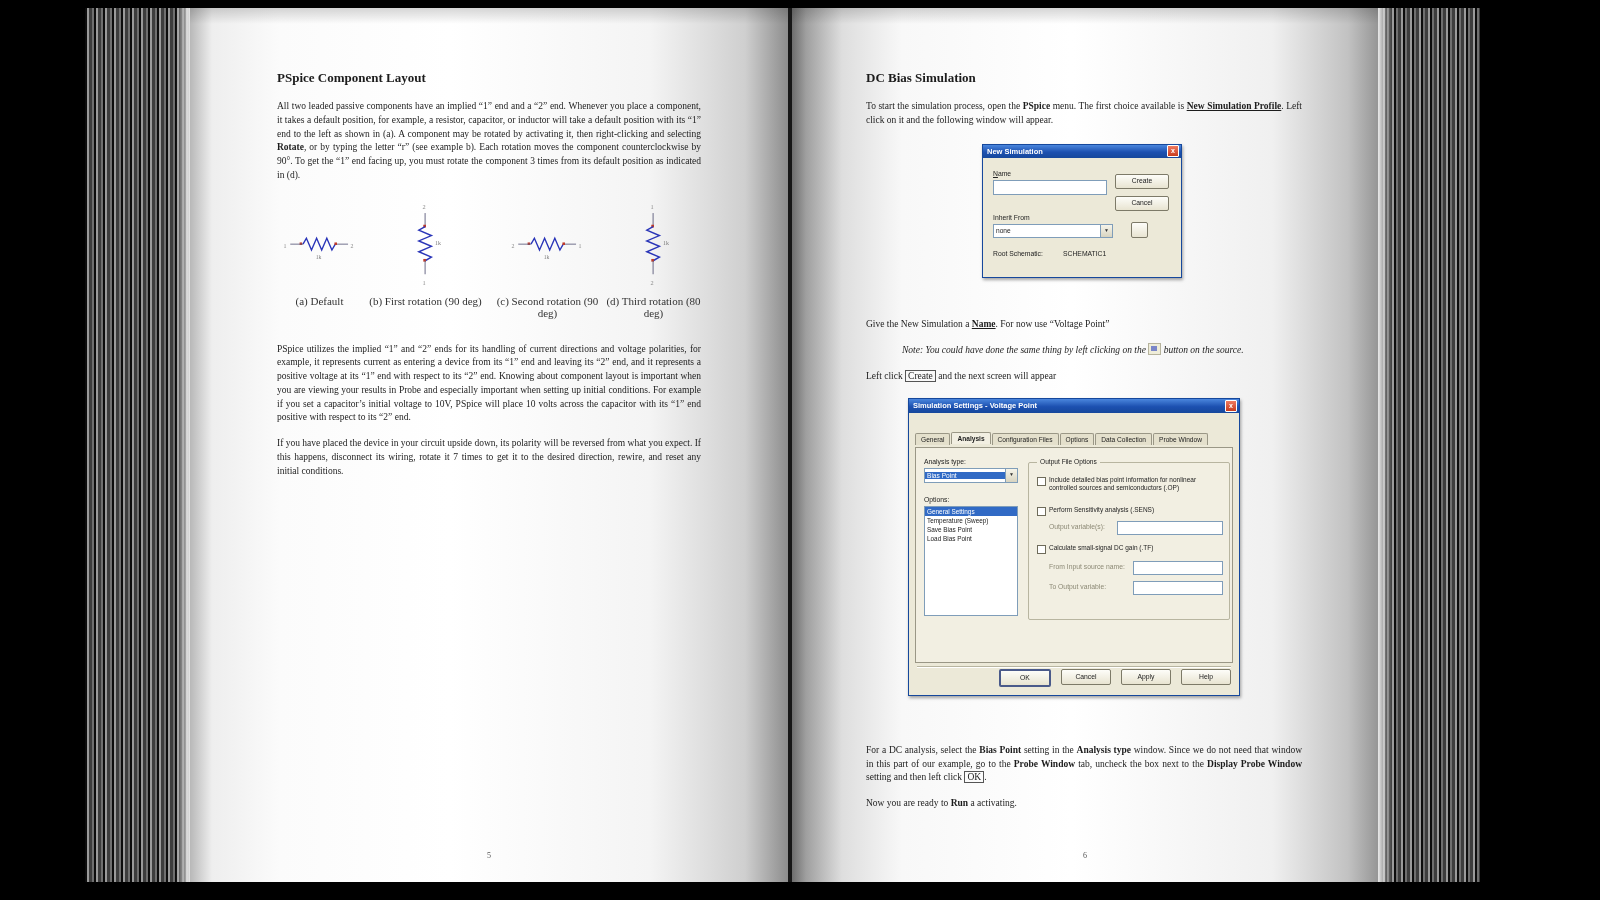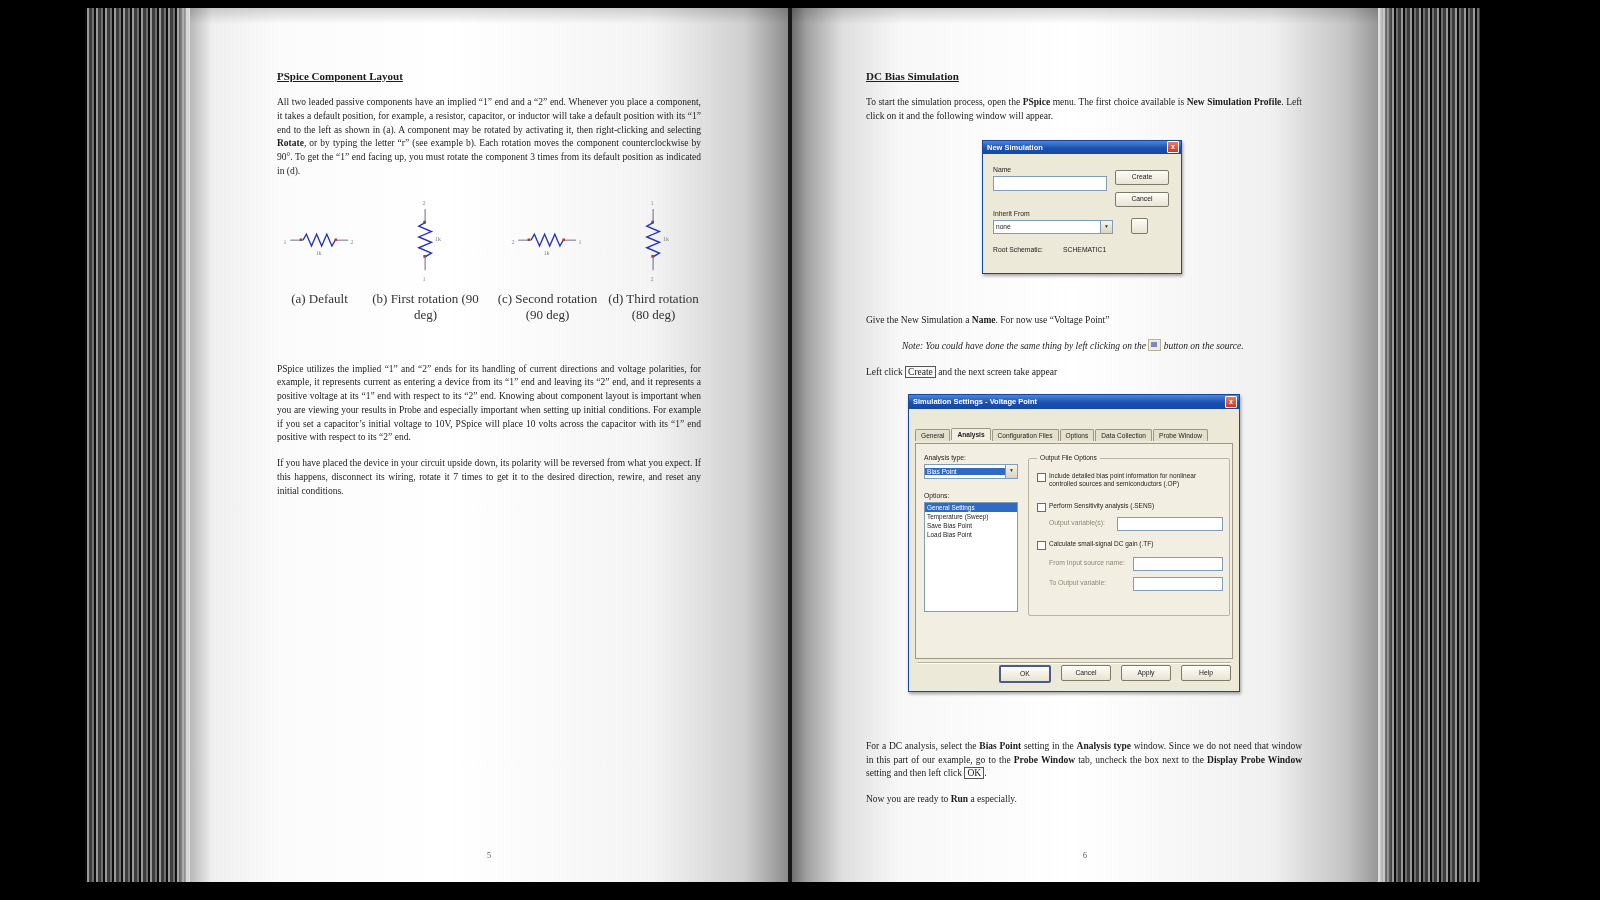--- a/index.html
+++ b/index.html
@@ -20,28 +20,28 @@
   .page-left{left:105px;width:598px;
     background:linear-gradient(90deg,#b8b8b8 0,#eeeeee 22px,#fbfbfb 90px,#ffffff 260px,#f4f4f4 460px,#cfcfcf 555px,#8d8d8d 598px);}
   .page-right{left:707px;width:586px;
     background:linear-gradient(90deg,#6e6e6e 0,#9f9f9f 14px,#dedede 50px,#f8f8f8 110px,#ffffff 280px,#f0f0f0 480px,#c2c2c2 556px,#969696 586px);}
   .page::after{content:"";position:absolute;left:0;top:0;width:100%;height:16px;
     background:linear-gradient(180deg,rgba(0,0,0,.16),rgba(0,0,0,0));pointer-events:none;}
   .gutter{position:absolute;left:703px;top:0;width:4px;height:100%;background:#171717;}
   .content{position:absolute;filter:blur(.25px);}
   .lp-content{left:87px;top:54px;width:424px;}
   .rp-content{left:74px;top:54px;width:436px;}
-  h2{font-size:11px;margin:8px 0 14px 0;text-decoration:underline;}
+  h2{font-size:13px;margin:8px 0 14px 0;}
   p{font-size:9.5px;line-height:1.45;text-align:justify;margin:0 0 12px 0;}
-  .u{}
+  .u{text-decoration:underline;}
   .pgnum{position:absolute;bottom:22px;left:0;width:100%;text-align:center;font-size:8px;color:#555;}
   
   .figrow{display:flex;align-items:center;height:96px;margin:14px 0 2px 0;}
   .figcell{display:flex;align-items:center;justify-content:center;}
-  .caprow{display:flex;font-size:13px;color:#333;margin-bottom:40px;}
+  .caprow{display:flex;font-size:11px;color:#333;margin-bottom:24px;}
   .caprow span{text-align:center;}
   
   .dlg{position:relative;background:#ece9d8;border:1px solid #16489c;
        box-shadow:1px 2px 3px rgba(0,0,0,.35);font-family:"Liberation Sans",sans-serif;}
   .tbar{display:flex;align-items:center;height:13px;padding:0 2px 0 4px;
         background:linear-gradient(180deg,#4a86dd,#1c50b0 55%,#16489c);color:#fff;
         font-size:7.5px;font-weight:bold;white-space:nowrap;overflow:hidden;}
   .tbar .ttl{flex:1;}
   .xbtn{width:10px;height:10px;background:linear-gradient(180deg,#ef7b62,#c83c1e);
         border:1px solid #fff;border-radius:1px;color:#fff;font-size:7px;line-height:9px;
@@ -188,21 +188,21 @@
             <div class="xpbtn" style="left:148px;top:64px;width:15px;height:14px;line-height:13px;"></div>
             <span class="lbl" style="left:10px;top:92px;">Root Schematic:</span>
             <span class="lbl" style="left:80px;top:92px;">SCHEMATIC1</span>
           </div>
         </div>
 
         <p style="margin-top:40px;"><span>Give the New Simulation a </span><b class="u">Name</b><span>.  For now use  “Voltage Point”</span></p>
 
         <p class="note"><span>Note:  You could have done the same thing by left clicking on the </span><span class="tbicon"></span><span> button on the source.</span></p>
 
-        <p><span>Left click </span><span class="boxword">Create</span><span> and the next screen take appear</span></p>
+        <p><span>Left click </span><span class="boxword">Create</span><span> and the next screen will appear</span></p>
 
         <div class="dlg" style="width:330px;height:296px;margin:14px 0 0 42px;">
           <div class="tbar" style="height:14px;justify-content:center;">
             <span class="ttl">Simulation Settings - Voltage Point</span>
             <span class="xbtn">x</span>
           </div>
           <div style="position:relative;height:280px;">
             <div class="tabs">
               <span class="tab">General</span>
               <span class="tab active">Analysis</span>
@@ -245,20 +245,20 @@
               <div class="xpbtn b" style="border:2px solid #4a5a8a;">OK</div>
               <div class="xpbtn b">Cancel</div>
               <div class="xpbtn b">Apply</div>
               <div class="xpbtn b">Help</div>
             </div>
           </div>
         </div>
 
         <p style="margin-top:48px;"><span>For a DC analysis, select the </span><b>Bias Point</b><span> setting in the </span><b>Analysis type</b><span> window.  Since we do not need that window in this part of our example, go to the </span><b>Probe Window</b><span> tab, uncheck the box next to the </span><b>Display Probe Window</b><span> setting and then left click </span><span class="okbox">OK</span><span>.</span></p>
 
-        <p><span>Now you are ready to </span><b>Run</b><span> a especially.</span></p>
+        <p><span>Now you are ready to </span><b>Run</b><span> a activating.</span></p>
       </div>
       <div class="pgnum">6</div>
     </div>
 
     <div class="gutter"></div>
   </div>
 </div>
 
 </body></html>

